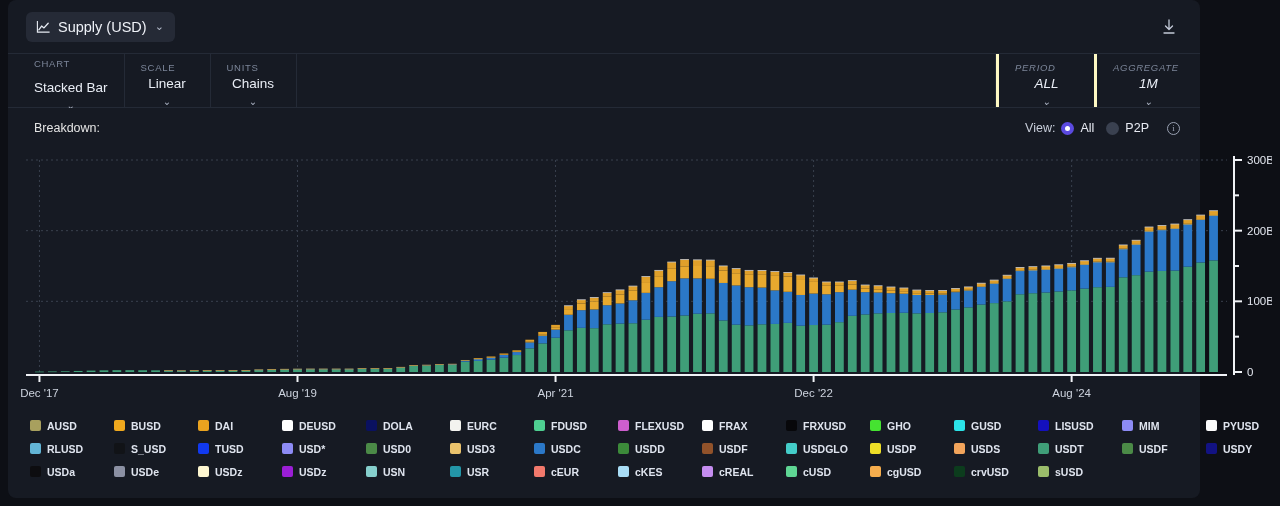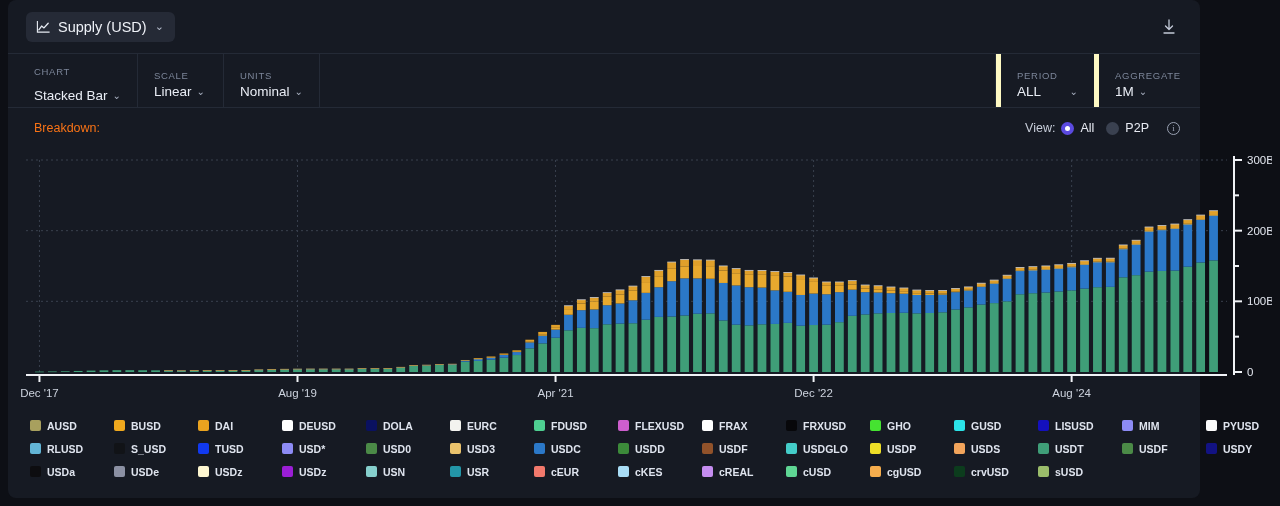--- a/index.html
+++ b/index.html
@@ -60,36 +60,36 @@
     display: flex; flex-direction: column; justify-content: center;
     cursor: pointer;
   }
   .ctrl:first-child { padding-left: 26px; gap: 8px; }
   .ctrl .lbl {
     font-size: 9.5px; letter-spacing: .7px; color: #7c8699;
     text-transform: uppercase; margin-bottom: 3px;
   }
   .ctrl .val {
     font-size: 13.5px; color: #e9edf5;
-    display: flex; align-items: center; gap: 5px;
+    display: flex; align-items: center; gap: 5px; flex-direction: column;
   }
   .ctrl .val .chev { font-size: 10px; color: #aab2c2; }
   .ctrl-spacer { flex: 1; border-right: 1px solid #242a36; }
-  .ctrl.right { border-right: none; border-left: 5px solid #fef9c3; }
+  .ctrl.right { border-right: none; border-left: 3px solid #fef9c3; font-style: italic; }
 
   
   .breakdown {
     height: 40px;
     background: #161a23;
     margin: 0 8px;
     display: flex; align-items: center;
     position: relative;
   }
   .bd-label {
-    margin-left: 26px; font-size: 12.5px; color: #f97316;
+    margin-left: 26px; font-size: 12.5px; color: #e5e5e5;
   }
   .bd-tabs { display: flex; align-items: center; gap: 4px; margin-left: 12px; }
   .bd-tab {
     font-size: 12.5px; color: #8d96a8;
     padding: 4px 10px; border-radius: 5px; cursor: pointer;
   }
   .bd-tab.active { background: #2c313d; color: #f2f5fa; font-weight: bold; }
   .view-group {
     position: absolute; right: 20px; top: 50%; transform: translateY(-50%);
     display: flex; align-items: center; gap: 6px;
@@ -186,21 +186,21 @@
     <div class="ctrl">
       <span class="lbl">SCALE</span>
       <span class="val">
         <span>Linear</span>
         <span class="chev">⌄</span>
       </span>
     </div>
     <div class="ctrl">
       <span class="lbl">UNITS</span>
       <span class="val">
-        <span>Nominal</span>
+        <span>Chains</span>
         <span class="chev">⌄</span>
       </span>
     </div>
     <div class="ctrl-spacer"></div>
     <div class="ctrl right" style="min-width:98px">
       <span class="lbl">PERIOD</span>
       <span class="val" style="justify-content:space-between">
         <span>ALL</span>
         <span class="chev">⌄</span>
       </span>

